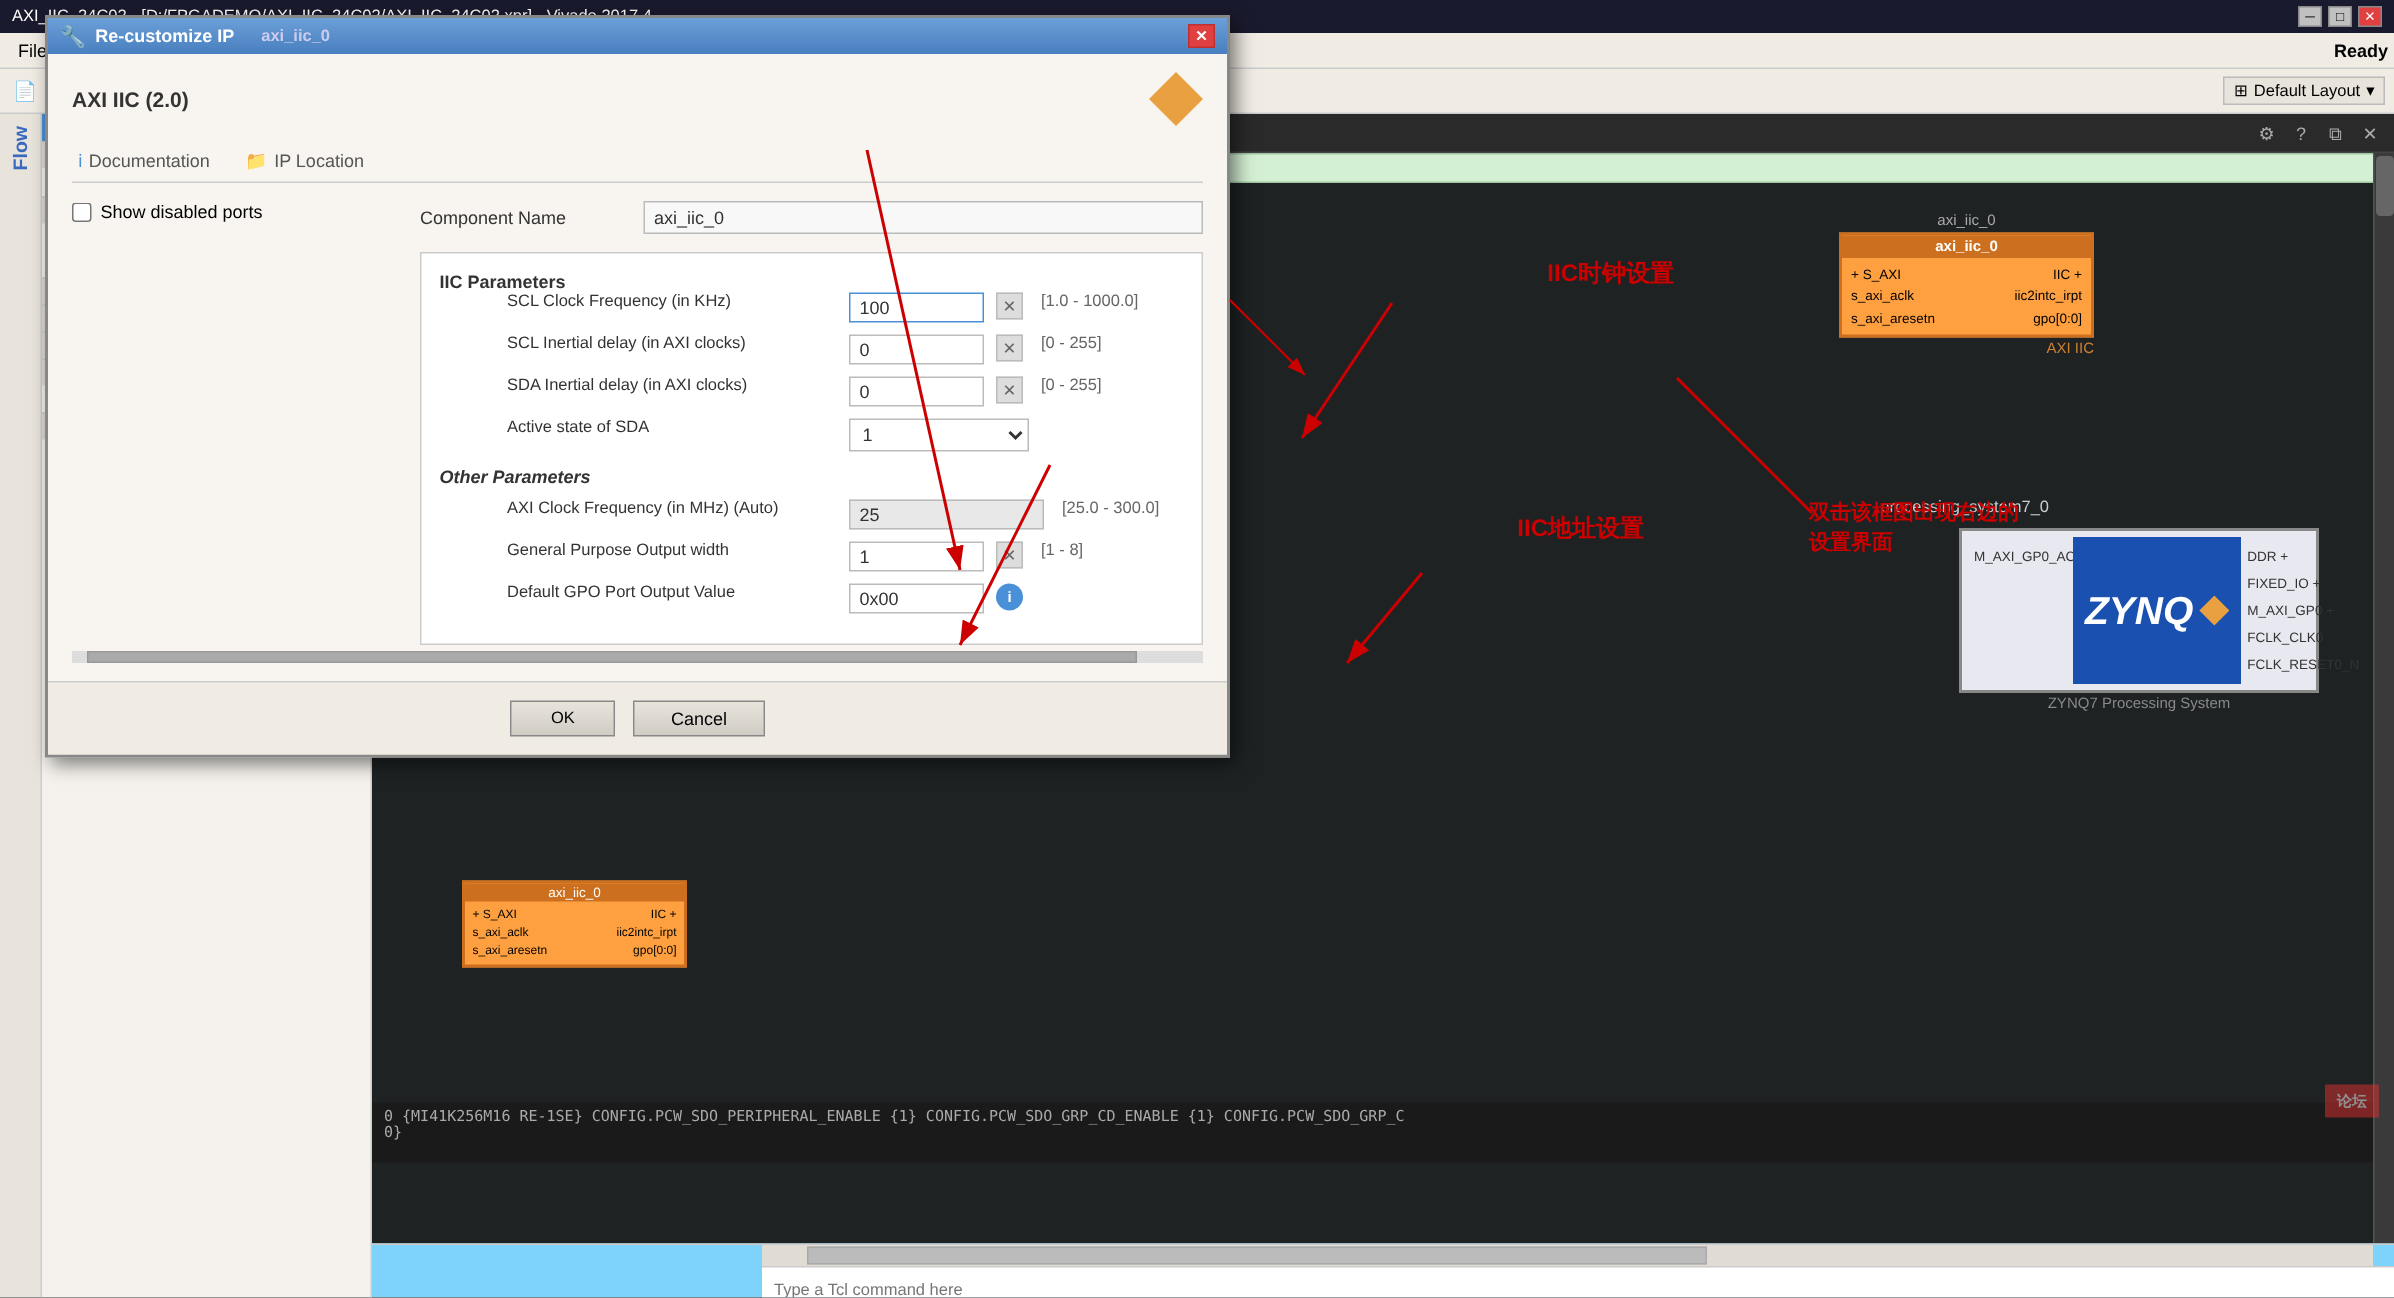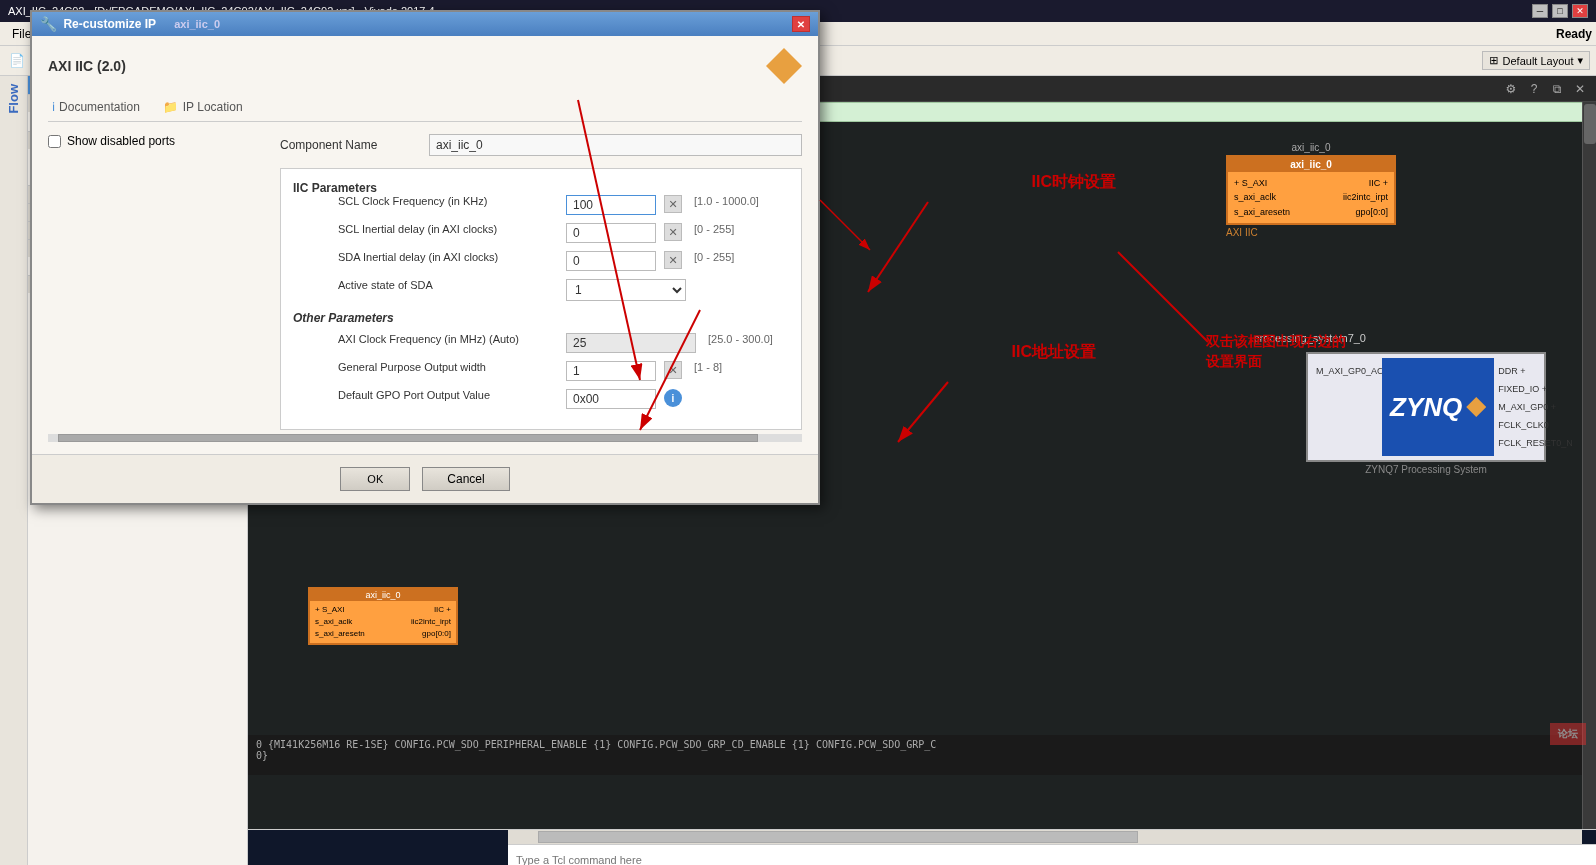--- a/index.html
+++ b/index.html
@@ -577,21 +577,21 @@
                 <div>s_axi_aclk</div>
                 <div>s_axi_aresetn</div>
               </div>
               <div style="font-size:9px; color:#000; line-height:1.6; text-align:right;">
                 <div>IIC +</div>
                 <div>iic2intc_irpt</div>
                 <div>gpo[0:0]</div>
               </div>
             </div>
           </div>
-          <div style="font-size:10px; color:#cc8030; text-align:left; margin-top:2px;">AXI IIC</div>
+          <div style="font-size:10px; color:#cc8030; text-align:right; margin-top:2px;">AXI IIC</div>
         </div>
 
         <div style="position:absolute; top:210px; right:230px; font-size:11px; color:#ccc; z-index:5;">processing_system7_0</div>
 
         <div style="position:absolute; top:230px; right:50px; z-index:5; width:240px;">
           <div style="background:#e8e8f0; border:2px solid #888; padding:4px;">
             <div style="display:flex; align-items:stretch; gap:0;">
               <div style="font-size:9px; color:#333; line-height:2; padding:4px 4px; text-align:right; min-width:70px;">
                 <div>M_AXI_GP0_ACLK</div>
               </div>
@@ -666,21 +666,21 @@
         </div>
 
       </div>
 
       <div style="position:absolute; right:0; top:26px; bottom:0; width:14px; background:#3a3a3a; border-left:1px solid #555;">
         <div style="width:12px; height:40px; background:#666; margin:2px auto; border-radius:3px;"></div>
       </div>
 
     </div>
 
-    <div style="height:36px; background:#0f172a; border-top:1px solid #ccc; display:flex; align-items:center; position:relative;">
+    <div style="height:36px; background:#7dd3fc; border-top:1px solid #ccc; display:flex; align-items:center; position:relative;">
 
       <div style="position:absolute; top:0; left:260px; right:14px; height:14px; background:#e0dcd4;">
         <div style="position:absolute; left:30px; top:1px; height:12px; width:600px; background:#bbb; border:1px solid #aaa;"></div>
       </div>
       <div class="tcl-bar" style="position:absolute; bottom:0; left:260px; right:0; top:14px; padding:0 8px;">
         <input class="tcl-input" placeholder="Type a Tcl command here" style="">
       </div>
     </div>
 
   </div>

